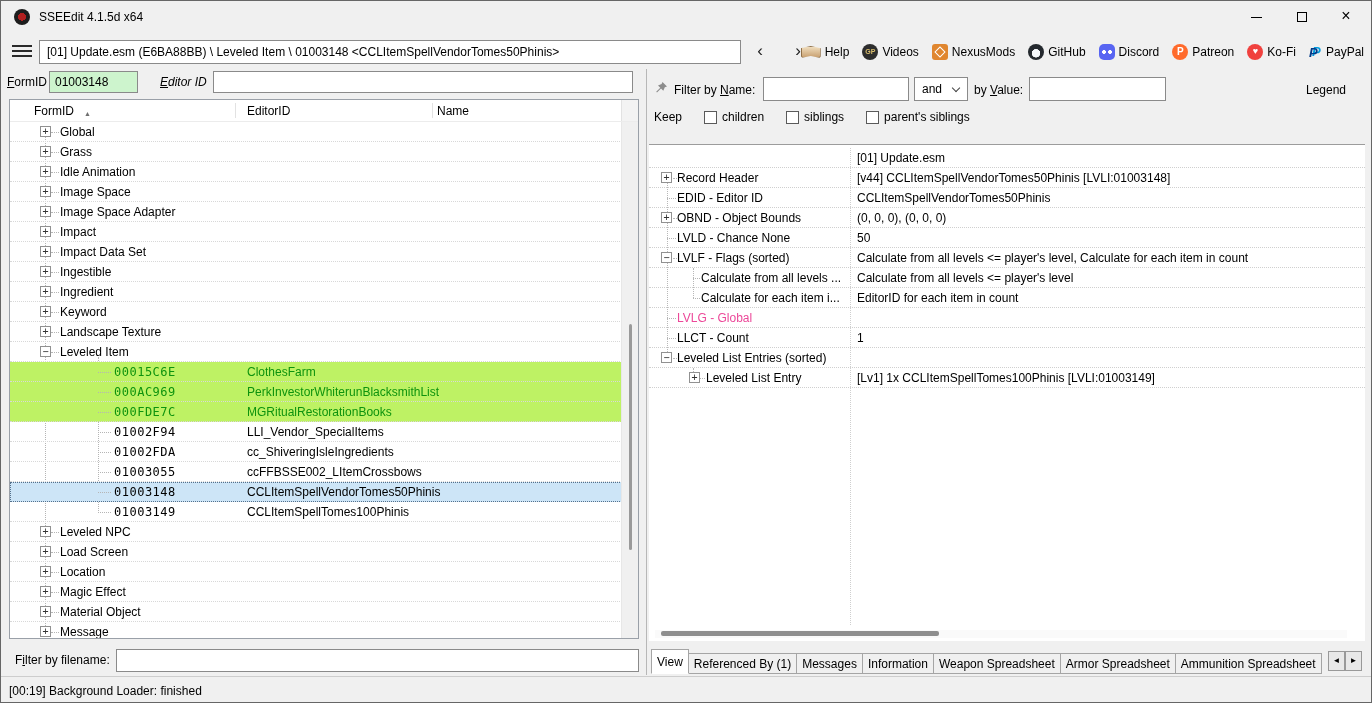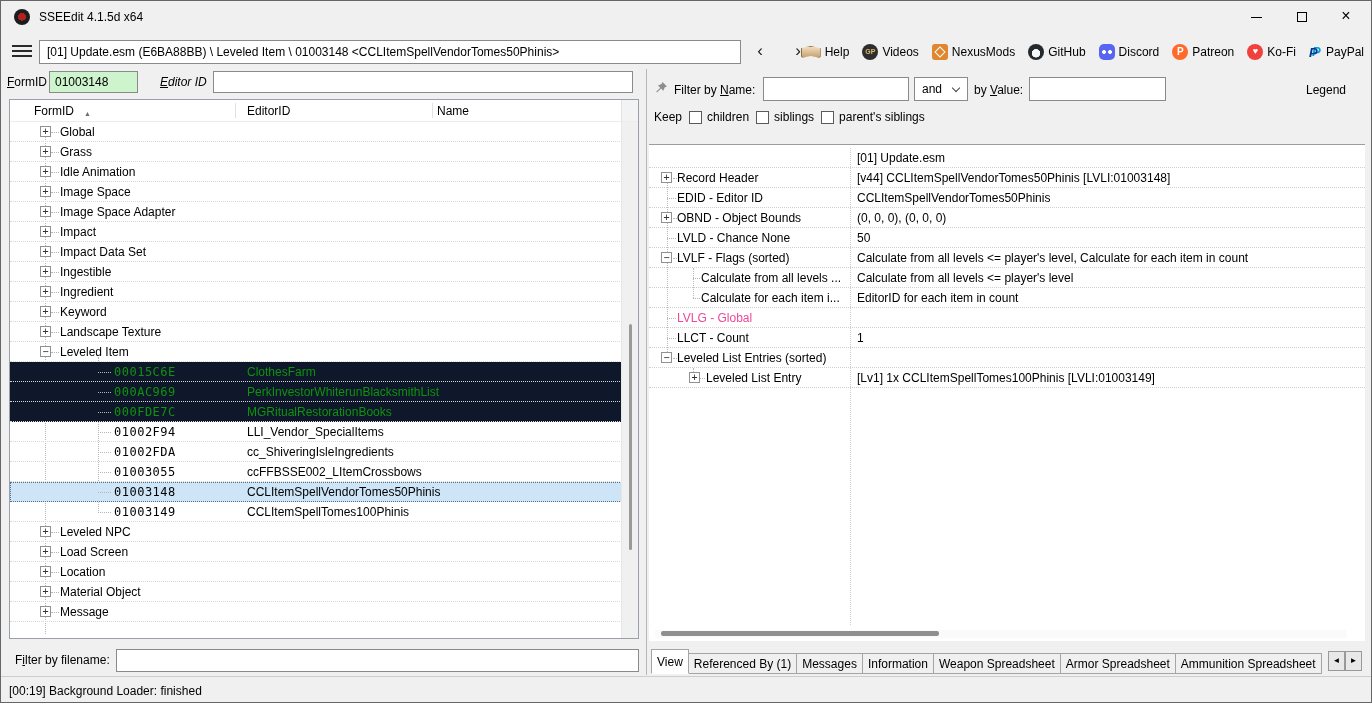--- a/index.html
+++ b/index.html
@@ -64,21 +64,21 @@
   .sort-asc-icon::before { content:"\25B2"; font-size:7px; color:#6f6f6f; }
   .sort-asc-icon { position:absolute; left:74px; top:5px; }
   .th-editorid { position:absolute; left:237px; top:4px; }
   .th-name { position:absolute; left:427px; top:4px; }
   .hsep { position:absolute; top:3px; height:15px; border-left:1px solid #e2e2e2; }
   .header-options-btn { position:absolute; right:0; top:0; width:17px; height:21px; background:#f3f3f3; border-left:1px solid #e2e2e2; }
   .tree-body { position:absolute; left:0; top:22px; right:0; bottom:0; overflow:hidden; }
   .trunk-main { position:absolute; left:35px; top:4px; height:508px; border-left:1px dotted #b5b5b5; }
   .trunk-child { position:absolute; left:88px; top:235px; height:156px; border-left:1px dotted #b5b5b5; }
   .trow { position:relative; height:20px; border-bottom:1px dotted #d8d8d8; cursor:default; }
-  .trow.new { background:#0f172a; color:#0e930e; }
+  .trow.new { background:#bef264; color:#0e930e; }
   .trow.selected { background:#cde5f7; outline:1px dotted #55718c; outline-offset:-1px; }
   .ebox { position:absolute; left:30px; top:4px; width:11px; height:11px; background:#fff; border:1px solid #919191; z-index:2; }
   .ebox::before { content:"+"; position:absolute; left:0; top:-1px; width:9px; text-align:center; font-size:10px; line-height:11px;
     font-family:"DejaVu Sans Mono", monospace; color:#333; }
   .ebox.minus::before { content:"\2212"; }
   .stub { position:absolute; top:10px; border-top:1px dotted #b5b5b5; }
   .root-stub { left:41px; width:8px; }
   .child-stub { left:88px; width:13px; }
   .rootlabel { position:absolute; left:50px; top:3px; }
   .formid-cell { position:absolute; left:104px; top:3px; font-family:"DejaVu Sans Mono", monospace; letter-spacing:0.5px; }
@@ -93,21 +93,21 @@
   .pin-icon { position:absolute; left:653px; top:80px; }
   .fname-label { position:absolute; left:673px; top:82px; }
   .fname-input { position:absolute; left:762px; top:76px; width:146px; height:24px; background:#fff; border:1px solid #8a8a8a; }
   .op-select { position:absolute; left:913px; top:76px; width:54px; height:24px; background:#fff; border:1px solid #8a8a8a; }
   .op-value { position:absolute; left:7px; top:4px; }
   .chevron-down-icon { position:absolute; right:8px; top:7px; width:6px; height:6px;
     border-right:1.4px solid #444; border-bottom:1.4px solid #444; transform:rotate(45deg); }
   .byvalue-label { position:absolute; left:973px; top:82px; }
   .fvalue-input { position:absolute; left:1028px; top:76px; width:137px; height:24px; background:#fff; border:1px solid #8a8a8a; }
   .legend-link { position:absolute; left:1305px; top:82px; cursor:pointer; }
-  .keep-row { position:absolute; left:653px; top:109px; display:flex; align-items:center; gap:7px; }
+  .keep-row { position:absolute; left:653px; top:109px; display:flex; align-items:center; gap:22px; }
   .cbwrap { display:flex; align-items:center; gap:5px; cursor:pointer; }
   .cbox { width:13px; height:13px; background:#fff; border:1px solid #5a5a5a; flex:none; }
 
   
   .record-area { position:absolute; left:648px; top:143px; width:716px; height:497px; background:#fff; border-top:1px solid #9c9c9c; }
   .vcolsep { position:absolute; left:201px; top:3px; height:477px; border-left:1px dotted #cfcfcf; }
   .rec-rows { position:absolute; left:0; top:3px; right:0; }
   .rrow { position:relative; height:20px; border-bottom:1px dotted #cfcfcf; }
   .rrow .ebox { left:12px; }
   .rrow.lvl1 .ebox { left:40px; }
@@ -333,20 +333,25 @@
           <span class="rootlabel">Load Screen</span>
         </div>
         <div class="trow">
           <span class="ebox plus"></span>
           <span class="stub root-stub"></span>
           <span class="rootlabel">Location</span>
         </div>
         <div class="trow">
           <span class="ebox plus"></span>
           <span class="stub root-stub"></span>
+          <span class="rootlabel">Magic Effect</span>
+        </div>
+        <div class="trow">
+          <span class="ebox plus"></span>
+          <span class="stub root-stub"></span>
           <span class="rootlabel">Material Object</span>
         </div>
         <div class="trow">
           <span class="ebox plus"></span>
           <span class="stub root-stub"></span>
           <span class="rootlabel">Message</span>
         </div>
       </div>
     <div class="tree-vscroll">
       <span class="tree-vthumb"></span>

